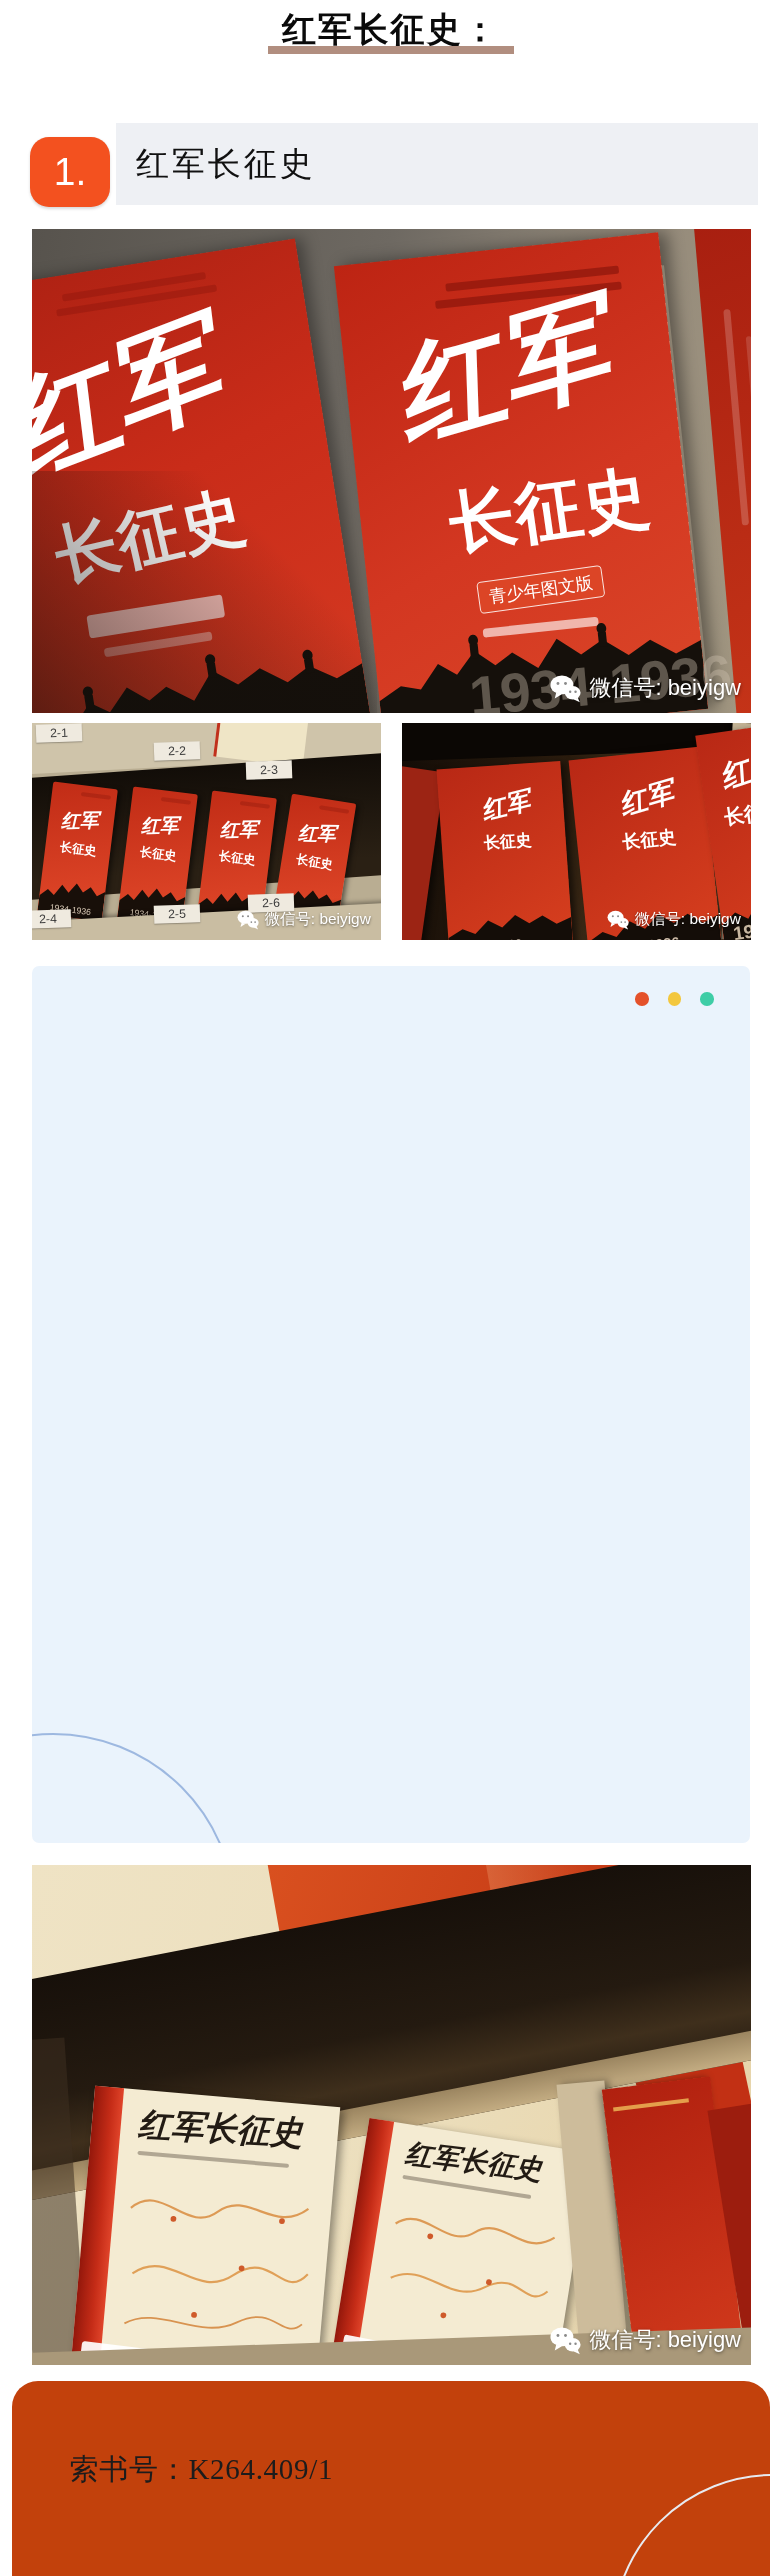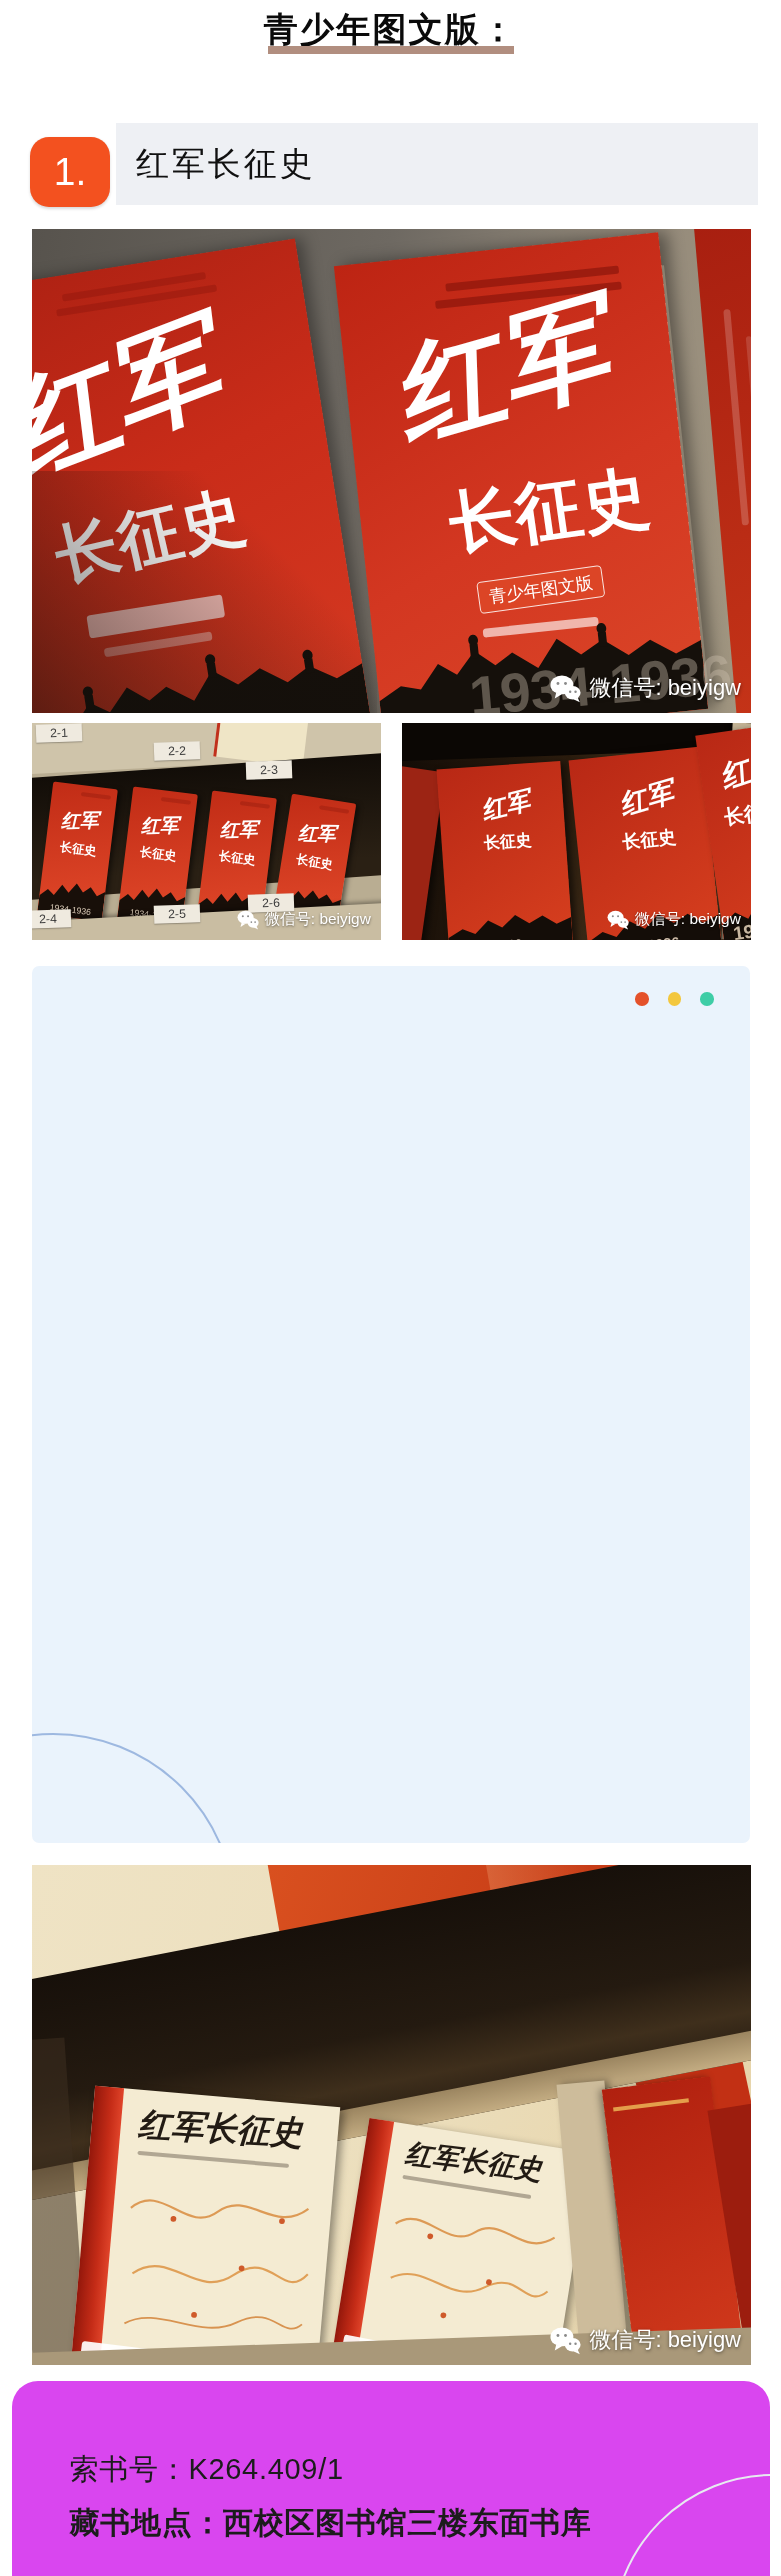--- a/index.html
+++ b/index.html
@@ -123,34 +123,34 @@
            transform:rotate(2deg);border-radius:2.9px;}
   .p4-red1{position:absolute;left:587px;top:217px;width:109px;height:289px;transform:rotate(-7deg);
            background:linear-gradient(160deg,#b0200f,#d23a1c);box-shadow:-2.9px 0 7.2px rgba(0,0,0,.35);}
   .p4-red1 .gold{position:absolute;left:8.7px;top:19px;width:70%;height:4.3px;background:rgba(240,190,90,.8);}
   .p4-red2{position:absolute;left:696px;top:239px;width:65px;height:268px;transform:rotate(-9deg);
            background:#9c1d0e;}
   .p4-bottom{position:absolute;left:-7.2px;bottom:-13px;width:738px;height:38px;background:#a99879;
              transform:rotate(-2deg);}
 
   
-  .footer-card{position:absolute;left:11.6px;top:2381px;width:758px;height:195px;background:#d946ef;
-               border-radius:26px 26px 0 0;overflow:hidden;}
+  .footer-card{position:absolute;left:11.6px;top:2381px;width:758px;height:195px;background:#c2410c;
+               border-radius:26px 26px 0 0;overflow:hidden;font-family:Liberation Serif, serif;}
   .footer-arc{position:absolute;left:600px;top:93px;width:318px;height:318px;border:2.2px solid #e7eaf0;
               border-radius:50%;}
   .f-line{position:absolute;left:58px;margin:0;font-size:29px;color:#1c1c1c;letter-spacing:0.7px;}
   #f1{top:69px;}
   #f2{top:122px;font-size:30px;font-weight:700;}
 </style>
 </head>
 <body>
 
 <div class="page">
 
-  <h1 class="title">青少年图文版：</h1>
+  <h1 class="title">红军长征史：</h1>
   <div class="title-underline"></div>
 
   <div class="num-badge">
     <span>1.</span>
   </div>
   <div class="section-bar">
     <span class="t">红军长征史</span>
   </div>
 
   <figure class="photo" id="photo-main" style="margin:0;">
@@ -403,19 +403,16 @@
       </svg>
       <span>微信号: beiyigw</span>
     </div>
   </figure>
 
   <footer class="footer-card">
     <div class="footer-arc"></div>
     <p class="f-line" id="f1">
       <span>索书号：</span><span>K264.409/1</span>
     </p>
-    <p class="f-line" id="f2">
-      <span>藏书地点：</span><span>西校区图书馆三楼东面书库</span>
-    </p>
   </footer>
 
 </div>
 
 
 </body></html>

